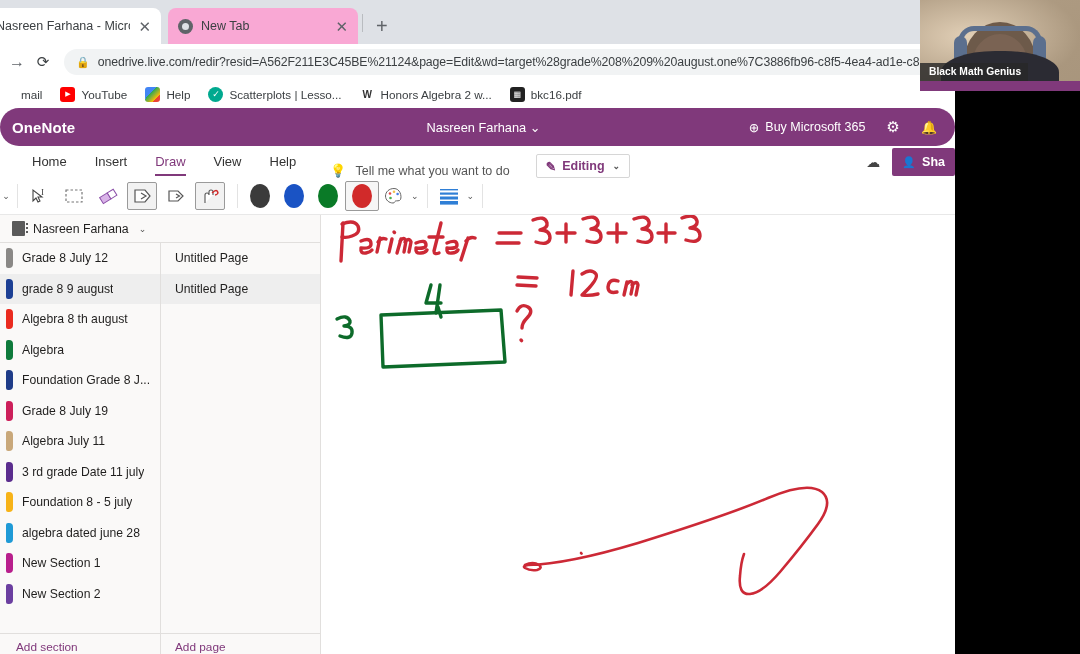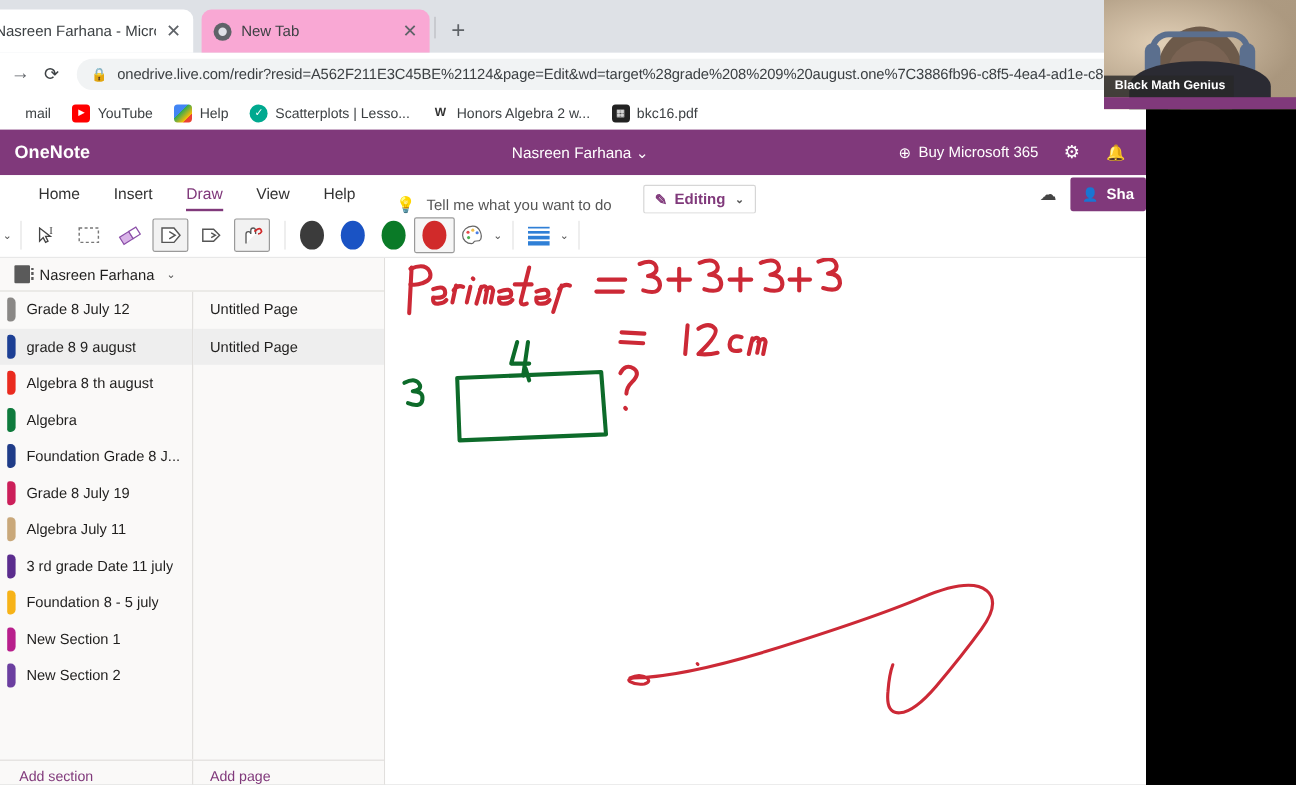--- a/index.html
+++ b/index.html
@@ -30,21 +30,21 @@
             display:flex; align-items:center; padding:0 12px; gap:8px; overflow:hidden; }
   .lock { font-size:11px; color:#3c4043; }
   .urltext { font-size:12.3px; color:#3c4043; white-space:nowrap; overflow:hidden; letter-spacing:-0.1px; }
 
   .bookmarks { height:28px; background:#fff; display:flex; align-items:center; gap:0px; padding-left:0px; }
   .bm { display:flex; align-items:center; gap:6px; padding:0 9px; font-size:11.7px; color:#3c4043; white-space:nowrap; }
   .bm-ico { width:15px; height:15px; border-radius:3px; display:flex; align-items:center; justify-content:center;
             font-size:9px; color:#fff; flex:0 0 auto; }
 
   
-  .on-header { position:relative; height:38px; background:#80397b; display:flex; align-items:center; color:#fff; }
+  .on-header { position:relative; height:38px; background:#80397b; display:flex; align-items:center; color:#fff;border-radius:19px; }
   .on-logo { position:absolute; left:12px; font-size:15px; font-weight:bold; letter-spacing:.1px; }
   .on-center { position:absolute; left:12px; right:0; text-align:center; font-size:12.8px; }
   .on-right { position:absolute; right:0; display:flex; align-items:center; gap:0; padding-right:6px; }
   .on-buy { display:flex; align-items:center; gap:6px; font-size:12.5px; padding:0 10px; }
   .on-ico { padding:0 11px; font-size:15px; }
 
   
   .ribbon-tabs { position:relative; height:32px; background:#fff; display:flex; align-items:flex-end; }
   .rtab { font-size:13px; color:#333; padding:0 14px; line-height:32px; position:relative; }
   .rtab:first-child { margin-left:18px; }
@@ -344,20 +344,24 @@
               </div>
             <div class="srow">
                 <span class="sclr" style="background:#5b2d8e"></span>
                 <span class="slabel">3 rd grade Date 11 july</span>
               </div>
             <div class="srow">
                 <span class="sclr" style="background:#f7b318"></span>
                 <span class="slabel">Foundation 8 - 5 july</span>
               </div>
             <div class="srow">
+                <span class="sclr" style="background:#1f9ad6"></span>
+                <span class="slabel">algebra dated june 28</span>
+              </div>
+            <div class="srow">
                 <span class="sclr" style="background:#b81f8c"></span>
                 <span class="slabel">New Section 1</span>
               </div>
             <div class="srow">
                 <span class="sclr" style="background:#6b3fa0"></span>
                 <span class="slabel">New Section 2</span>
               </div>
           </div>
 
           <div class="pages">

